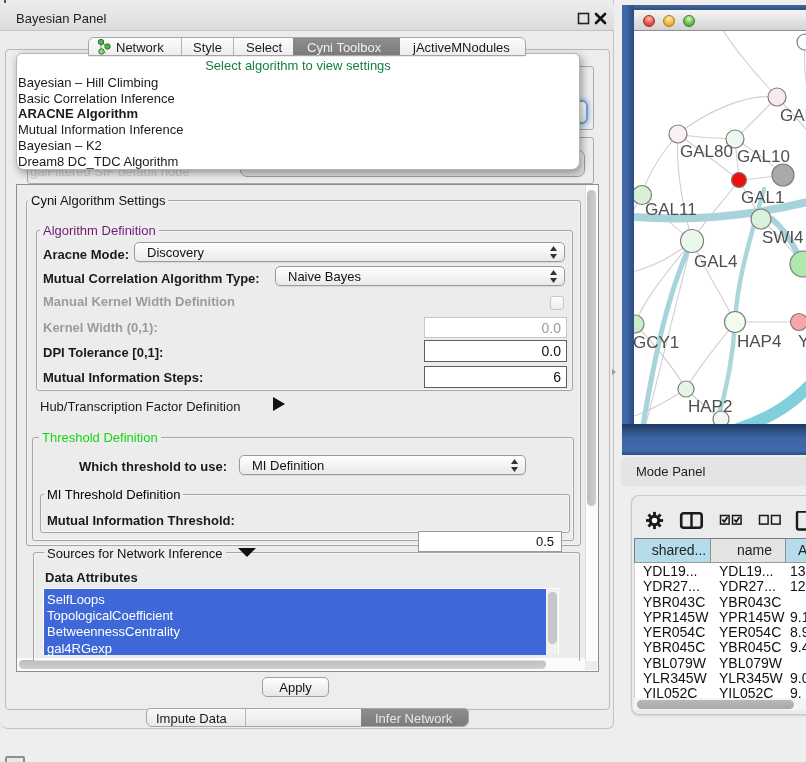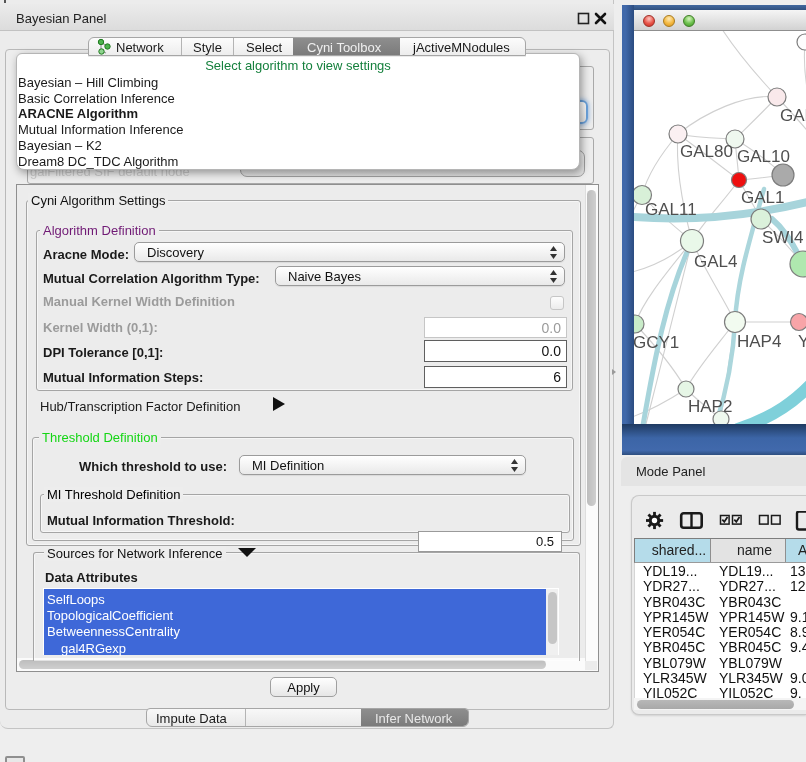--- a/index.html
+++ b/index.html
@@ -132,25 +132,25 @@
 <div class="gb" style="left:33px; top:552px; width:547px; height:109px; border-bottom:none; border-radius:3px 3px 0 0;"></div>
 <div class="gblbl" style="left:44px; top:546px; color:#111;">Sources for Network Inference</div>
 <div class="abs" style="left:238px; top:548px; width:0; height:0; border-top:9px solid #111; border-left:9px solid transparent; border-right:9px solid transparent;"></div>
 <div class="lbl b" style="left:45px; top:570px;">Data Attributes</div>
 
 <div class="abs" style="left:43px; top:588px; width:516px; height:67px; background:#fff;"></div>
 <div class="abs" style="left:44px; top:589px; width:502px; height:65.5px; background:#3e68d8;"></div>
 <div class="lbl" style="left:47px; top:591.5px; color:#fff;">SelfLoops</div>
 <div class="lbl" style="left:47px; top:607.9px; color:#fff;">TopologicalCoefficient</div>
 <div class="lbl" style="left:47px; top:624.3px; color:#fff;">BetweennessCentrality</div>
-<div class="lbl" style="left:61px; top:640.7px; color:#fff;text-align:center;">gal4RGexp</div>
+<div class="lbl" style="left:47px; top:640.7px; color:#fff;text-align:center;">gal4RGexp</div>
 <div class="abs" style="left:546px; top:589px; width:12px; height:65.5px; background:#f0f0f0;"></div>
 <div class="abs" style="left:547.5px; top:592px; width:9px; height:52px; background:#c6c6c6; border-radius:4.5px;"></div>
 
-<div class="abs" style="left:270px; top:677px; width:67px; height:20px; border:1px solid #9f9f9f; border-radius:5px; background:linear-gradient(#fefefe,#e6e6e6); font-size:13px; color:#111; text-align:center; line-height:19px;">Apply</div>
+<div class="abs" style="left:262px; top:677px; width:67px; height:20px; border:1px solid #9f9f9f; border-radius:5px; background:linear-gradient(#fefefe,#e6e6e6); font-size:13px; color:#111; text-align:center; line-height:19px;">Apply</div>
 
 <div class="abs" style="left:146px; top:708px; width:323px; height:19px; border:1px solid #a6a6a6; border-radius:4px 4px 6px 6px; background:linear-gradient(#f8f8f8,#e9e9e9); overflow:hidden;">
   <div class="abs" style="left:98px; top:0; width:1px; height:19px; background:#b4b4b4;"></div>
   <div class="abs" style="left:214px; top:0; width:109px; height:19px; background:linear-gradient(#8e8e8e,#797979); border-radius:0 4px 6px 0;"></div>
 </div>
 <div class="lbl" style="left:156px; top:711px;">Impute Data</div>
 <div class="lbl" style="left:257px; top:751px;margin-top:47px;">Discretize Data</div>
 <div class="lbl" style="left:375px; top:711px; color:#e8e8e8;">Infer Network</div>
 
 <div class="abs" style="left:612px; top:369px; width:0; height:0; border-left:4px solid #9a9a9a; border-top:3px solid transparent; border-bottom:3px solid transparent;"></div>

